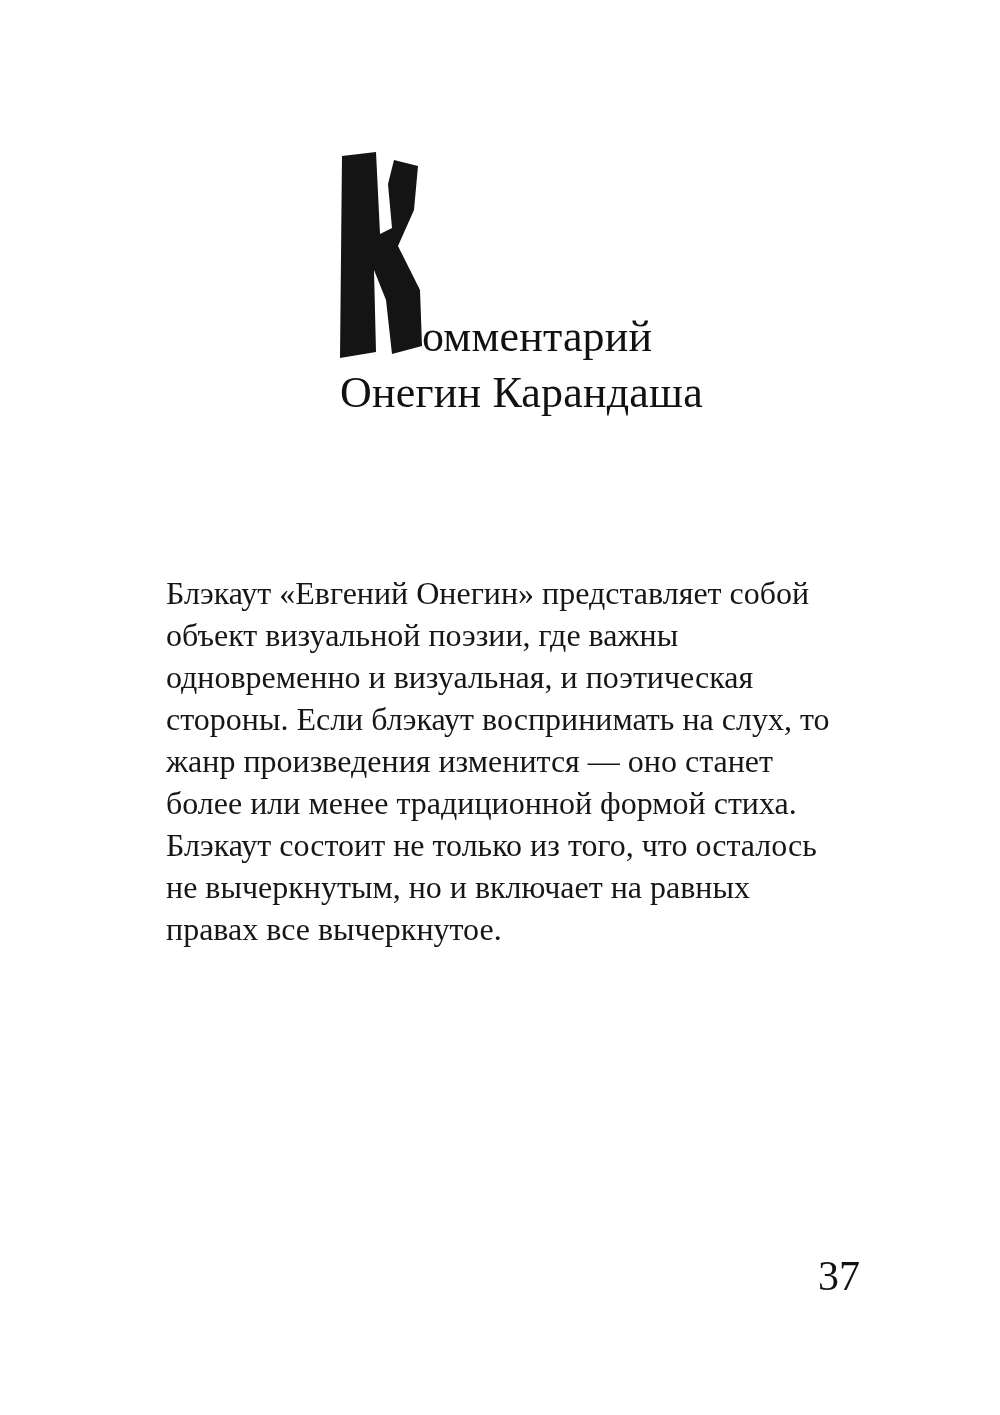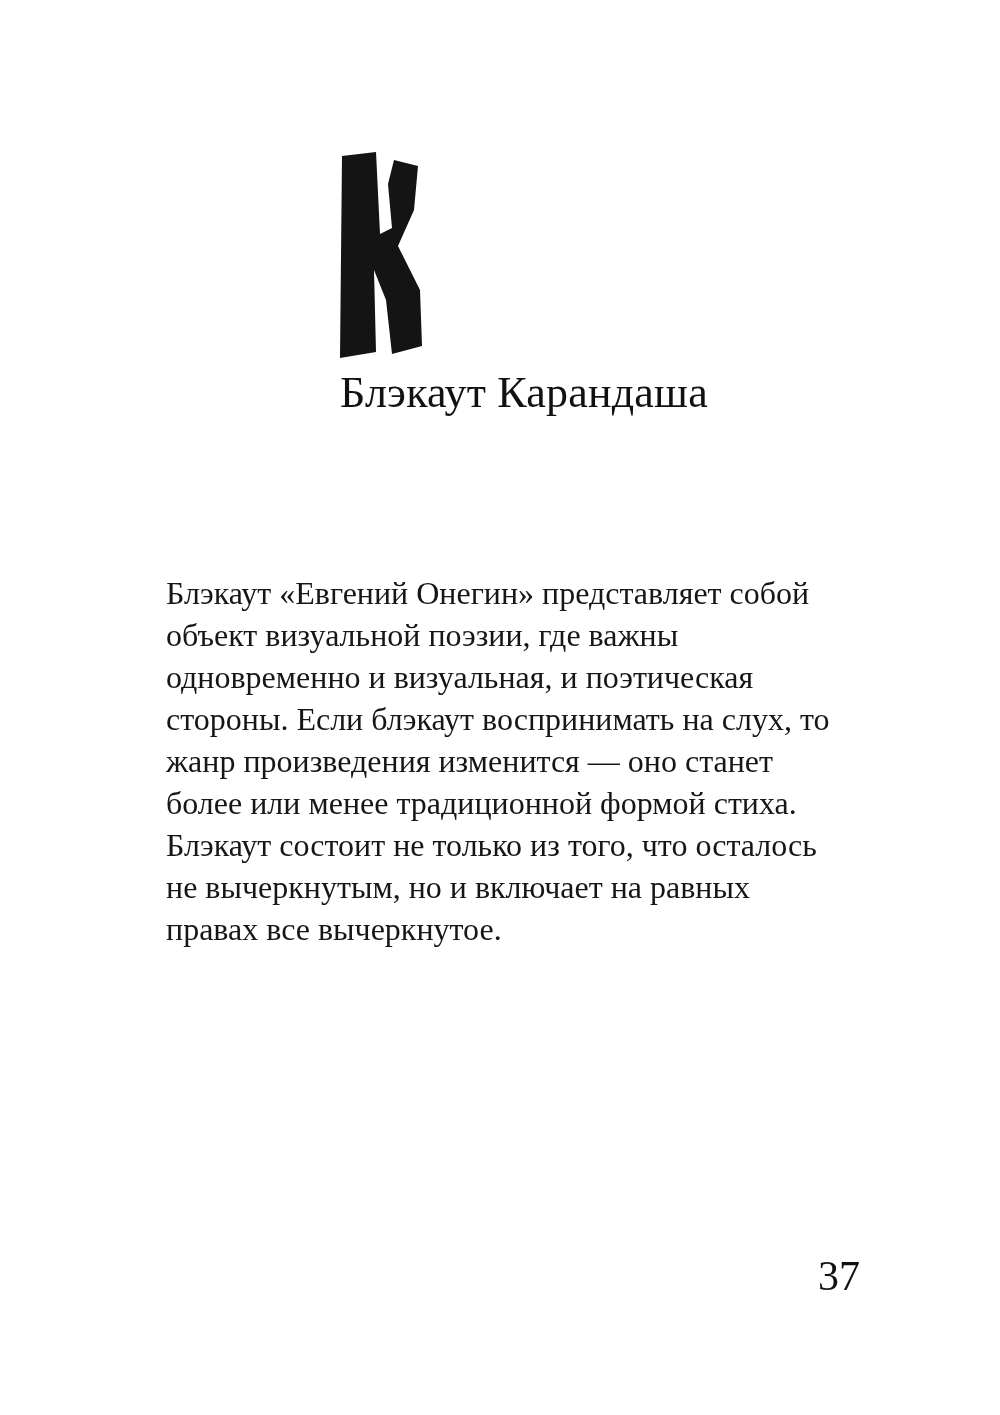--- a/index.html
+++ b/index.html
@@ -108,22 +108,23 @@
             L86,196
             L56,204
             L50,150
             L38,120
             L40,202
             L4,208
             Z
           "></path>
         </svg>
       </span>
+      <span class="title-rest">омментарий</span>
     </div>
 
-    <div class="title-line-2">Блэкаут Карандаша</div>
+    <div class="title-line-2">Онегин Карандаша</div>
   </div>
 
   <p class="body-text">Блэкаут «Евгений Онегин» представляет собой объект визуальной поэзии, где важны одновременно и визуаль­ная, и поэтическая стороны. Если блэкаут воспринимать на слух, то жанр произведения изменится — оно станет более или менее традиционной формой стиха. Блэкаут состоит не только из того, что осталось не вычеркнутым, но и включает на равных правах все вычеркнутое.</p>
 
   <div class="page-number">37</div>
 
 </div>
 
 </body></html>

